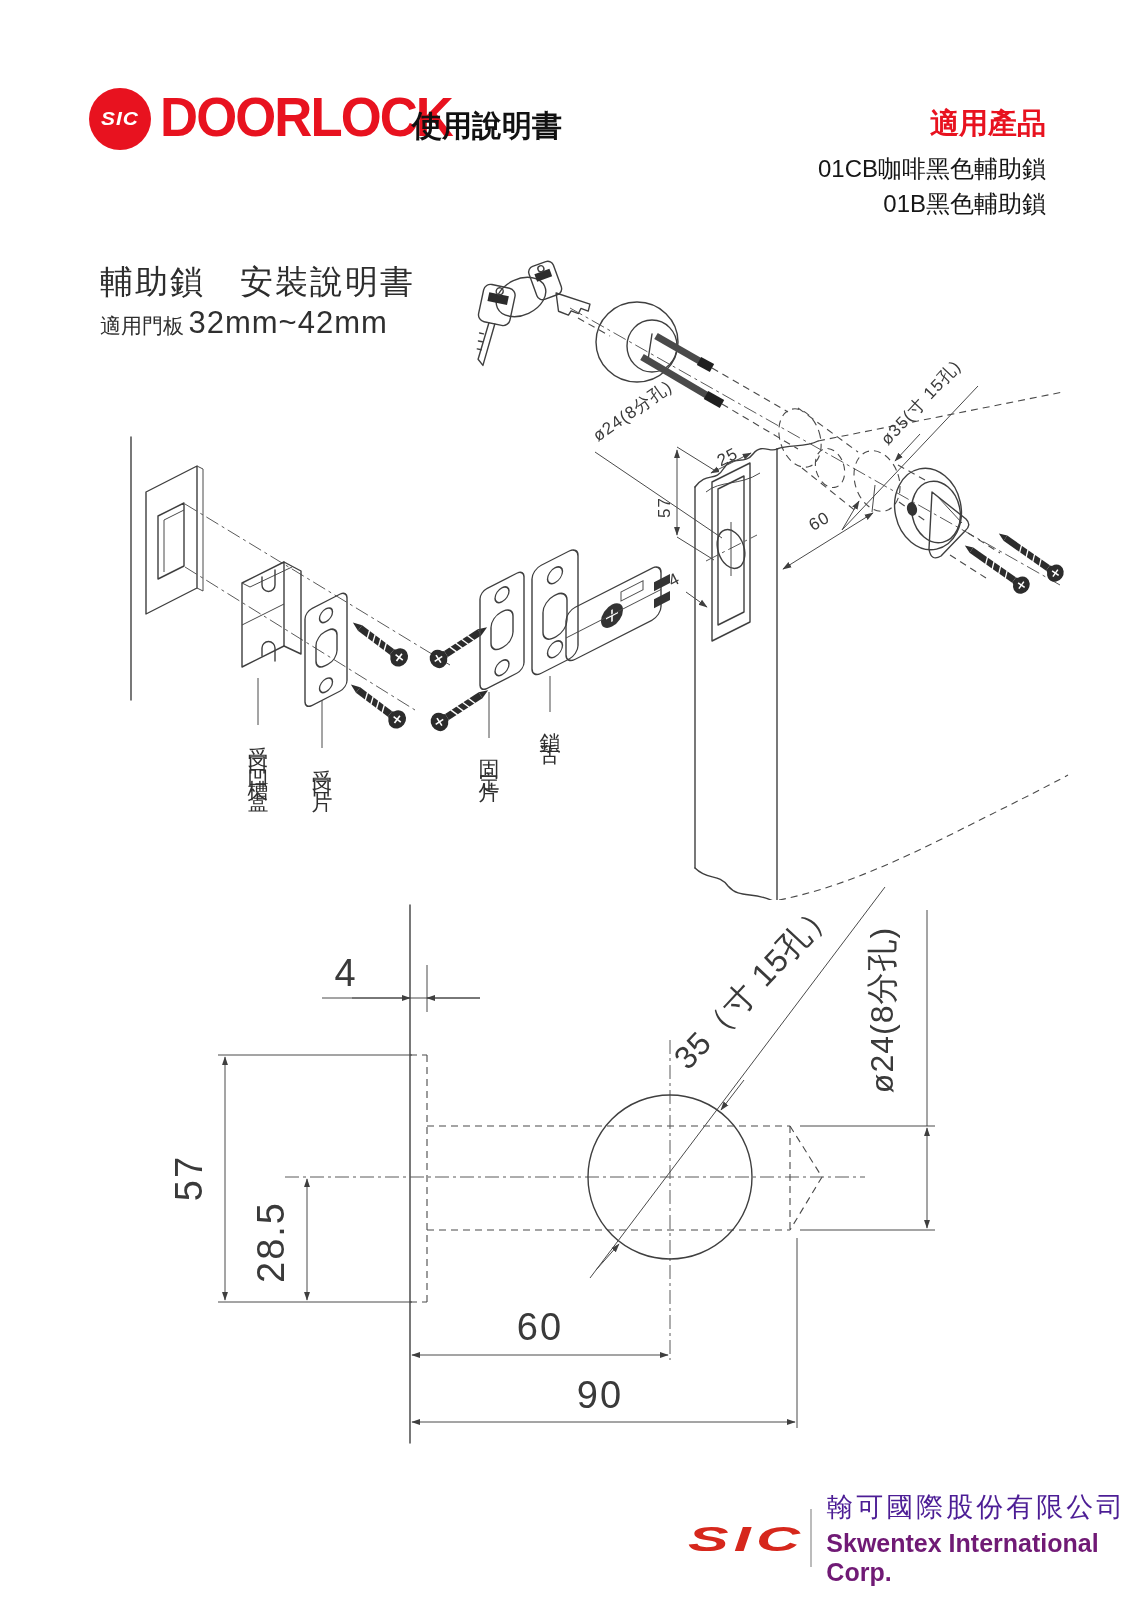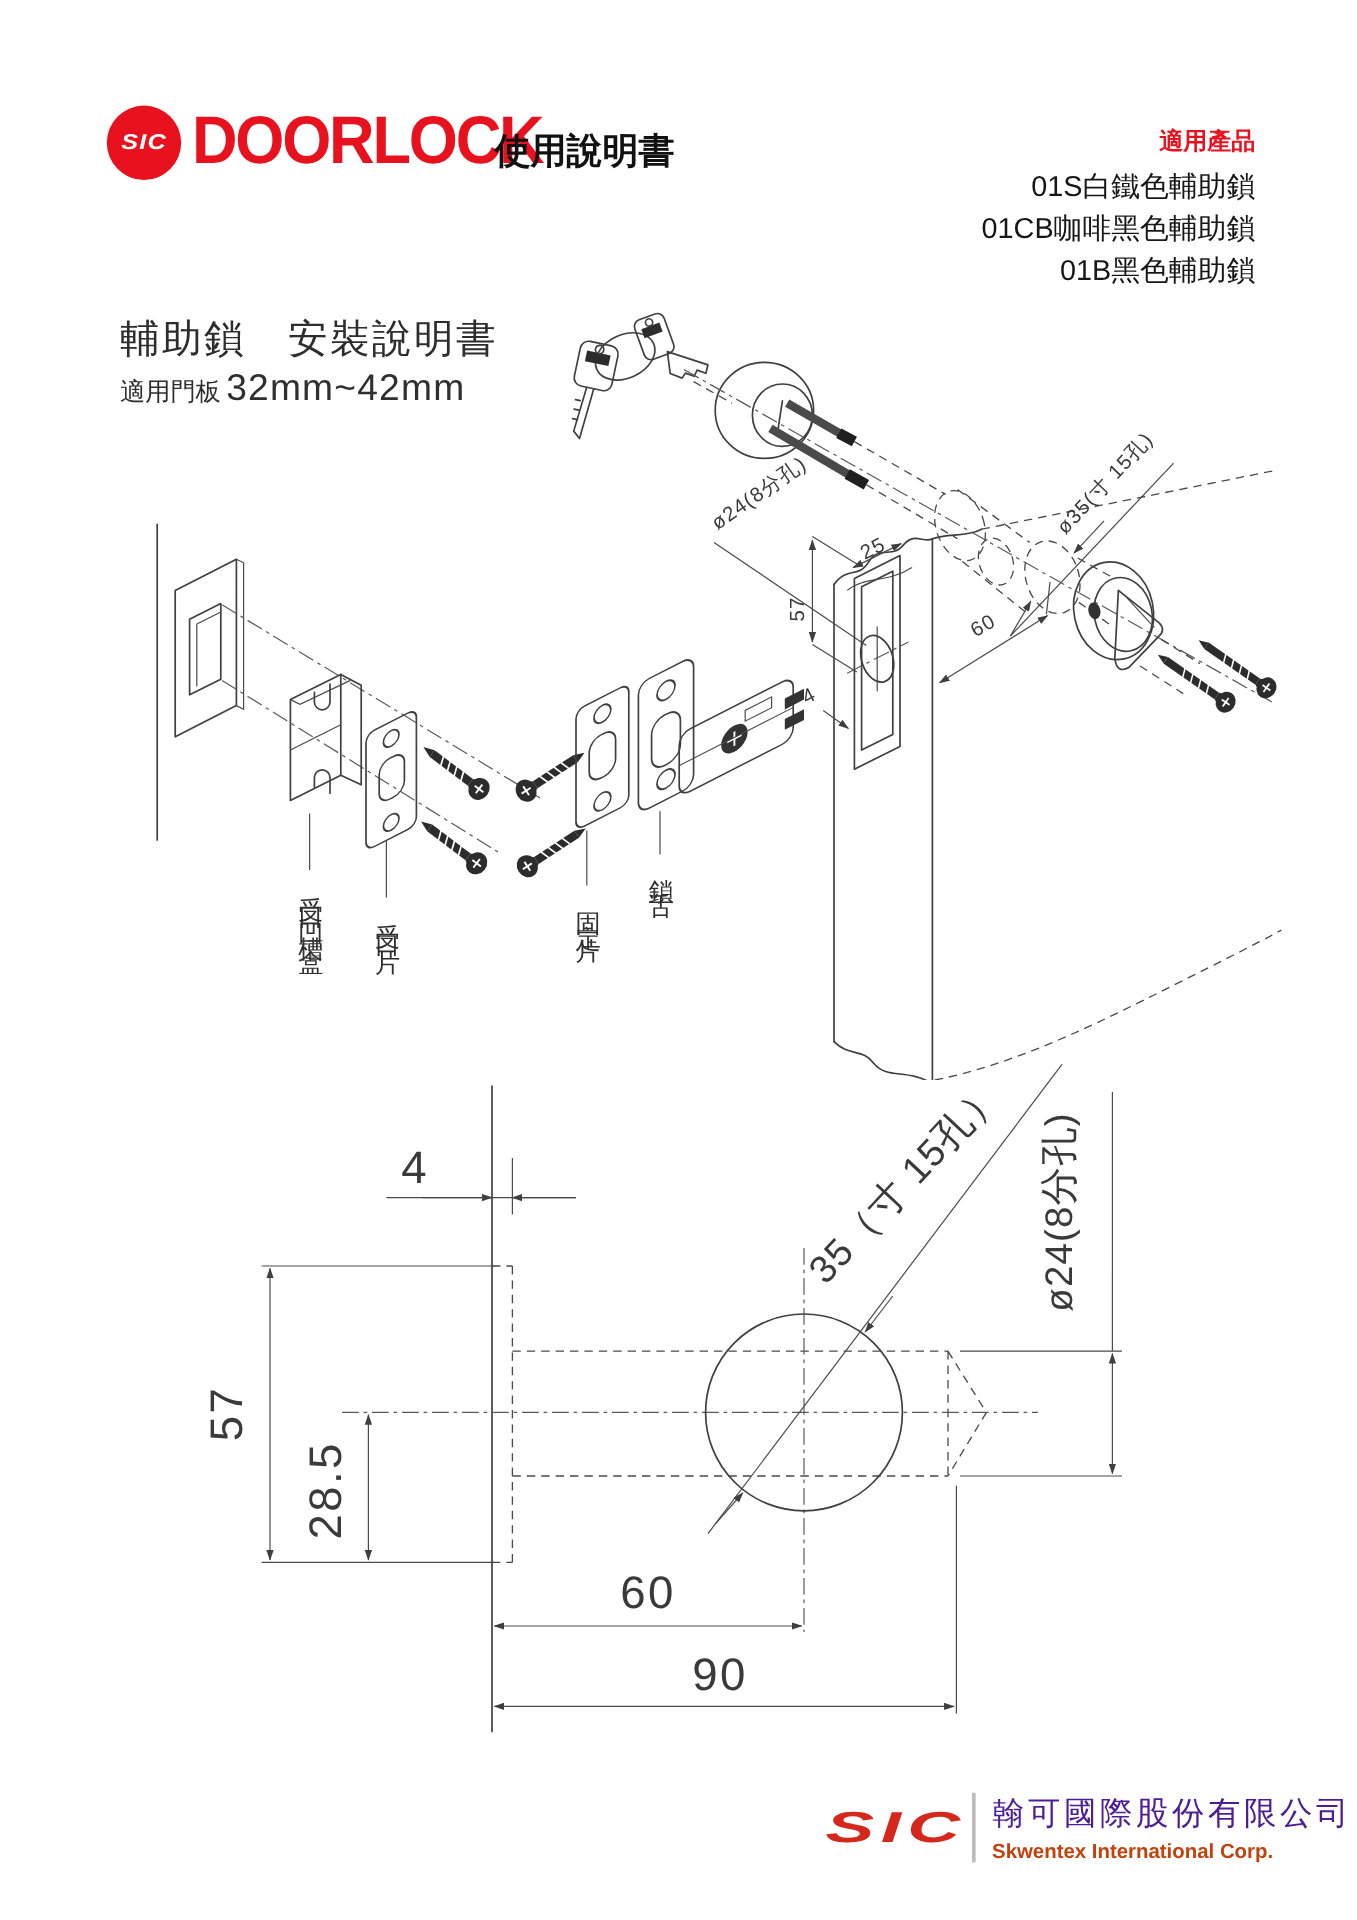--- a/index.html
+++ b/index.html
@@ -8,21 +8,21 @@
   
   .logo-circle{position:absolute;left:89px;top:88px;width:62px;height:62px;border-radius:50%;
        background:#e8121f;display:flex;align-items:center;justify-content:center;}
   .logo-circle span{color:#fff;font-weight:bold;font-size:21px;letter-spacing:1px;
        transform:scaleY(.85);font-style:italic;}
   .brand{position:absolute;left:160px;top:84px;font-size:56px;font-weight:800;color:#e8121f;
        letter-spacing:-2px;transform:scaleX(.94);transform-origin:left center;white-space:nowrap;}
   .doc-type{position:absolute;left:412px;top:106px;font-size:30px;font-weight:700;color:#111;}
   
   .products{position:absolute;right:85px;top:104px;text-align:right;}
-  .products .ptitle{color:#e8121f;font-size:20px;font-weight:700;margin-bottom:7px;}
+  .products .ptitle{color:#e8121f;font-size:29px;font-weight:700;margin-bottom:7px;}
   .products .pitem{font-size:24px;color:#161616;line-height:35px;font-weight:500;}
   
   .sec-title{position:absolute;left:100px;top:260px;font-size:33px;color:#2d2d2d;
        letter-spacing:2px;font-weight:400;}
   .door-line{position:absolute;left:100px;top:305px;white-space:nowrap;}
   .door-line .lbl{font-size:21px;color:#2d2d2d;}
   .door-line .rng{font-size:31px;color:#2f2f2f;letter-spacing:1px;}
   
   svg{position:absolute;left:0;}
   .ln{stroke:#3f3f3f;stroke-width:1.4;fill:none;stroke-linejoin:round;stroke-linecap:round;}
@@ -33,34 +33,33 @@
   .cadL{font-family:"Liberation Sans",sans-serif;font-size:38px;fill:#3a3a3a;letter-spacing:2px;}
   .cadM{font-family:"Liberation Sans",sans-serif;font-size:32px;fill:#3a3a3a;letter-spacing:1px;}
   .vlabel{position:absolute;writing-mode:vertical-rl;text-orientation:upright;
        font-size:21px;color:#2f2f2f;letter-spacing:11px;line-height:24px;}
   
   .footer{position:absolute;left:688px;top:1489px;display:flex;align-items:center;}
   .f-sic{font-size:58px;font-weight:800;color:#d6271c;letter-spacing:5px;
        transform:scaleY(.62) scaleX(1.05);transform-origin:left center;font-style:italic;}
   .f-div{width:3px;height:58px;background:#bcbcbc;margin:0 14px 0 10px;}
   .f-zh{font-size:27px;color:#4c1d95;letter-spacing:3px;font-weight:500;}
-  .f-en{font-size:17px;color:#c2410c;font-weight:700;margin-top:4px;}
+  .f-en{font-size:25px;color:#701a75;font-weight:700;margin-top:4px;}
 </style>
 </head>
 <body>
 
 <div class="logo-circle">
   <span>SIC</span>
 </div>
 <div class="brand">DOORLOCK</div>
 <div class="doc-type">使用說明書</div>
 
 <div class="products">
   <div class="ptitle">適用產品</div>
-  <div class="pitem">01S白鐵色輔助鎖</div>
   <div class="pitem">01CB咖啡黑色輔助鎖</div>
   <div class="pitem">01B黑色輔助鎖</div>
 </div>
 
 <div class="sec-title">輔助鎖　安裝說明書</div>
 <div class="door-line">
   <span class="lbl">適用門板</span>
   <span class="rng">32mm~42mm</span>
 </div>
 

